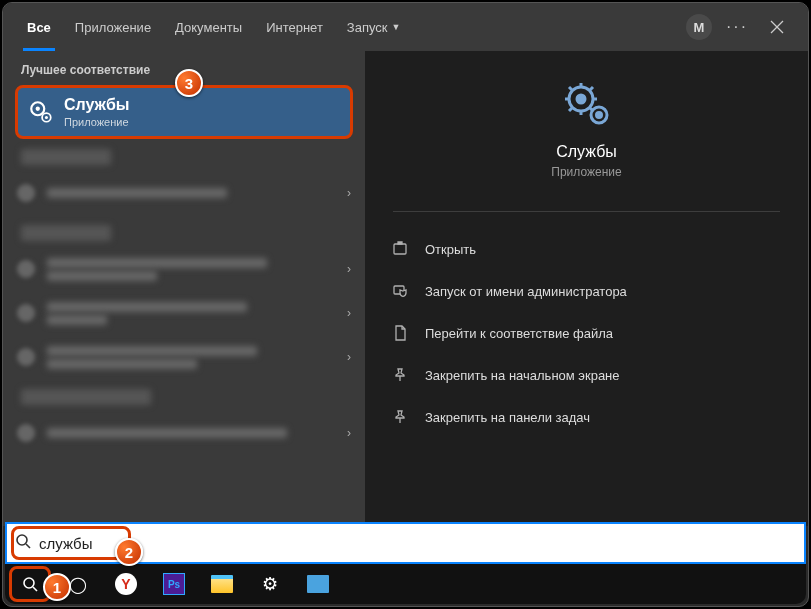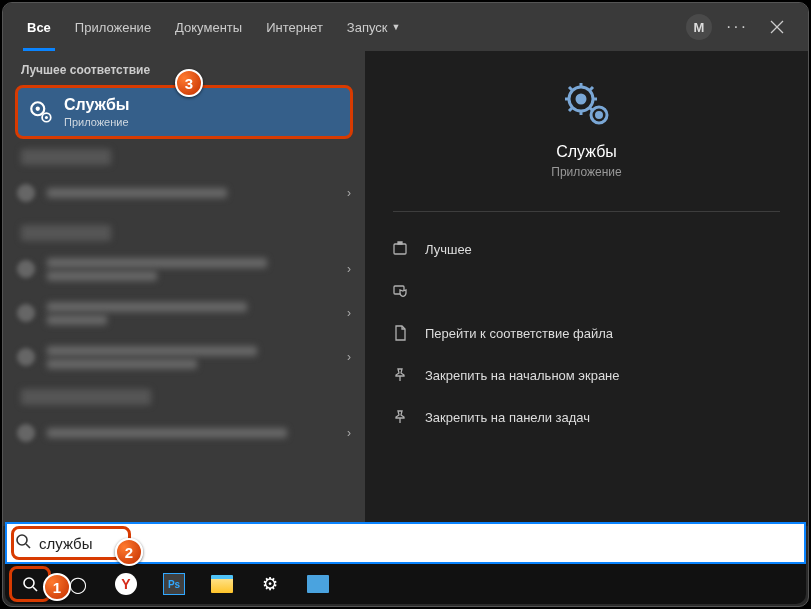--- a/index.html
+++ b/index.html
@@ -55,21 +55,21 @@
   .search-icon { color: #333; margin-right: 8px; }
   .search-input { border: none; outline: none; font-size: 15px; flex: 1; color: #222; background: transparent; }
 
   
   .taskbar { position: absolute; left: 2px; right: 2px; bottom: 2px; height: 40px; background: #111; display: flex; align-items: center; padding: 0 4px; gap: 6px; border-radius: 0 0 10px 10px;}
   .tb-btn { width: 42px; height: 34px; display: flex; align-items: center; justify-content: center; cursor: pointer; border-radius: 2px; position: relative;}
   .tb-search { border: 3px solid #d83b01; border-radius: 8px; height: 36px;}
   .tb-icon { font-size: 16px; color: #fff; }
   .yb { width: 22px; height: 22px; border-radius: 50%; background: #fff; display:flex;align-items:center;justify-content:center;}
   .yb span{ color:#d62c1a; font-weight:700; font-size:14px;}
-  .ps { width: 22px; height: 22px; background: #404040; border: 1px solid #31a8ff; color:#31a8ff; font-size:10px; font-weight:700; display:flex; align-items:center; justify-content:center;}
+  .ps { width: 22px; height: 22px; background: #4c1d95; border: 1px solid #31a8ff; color:#31a8ff; font-size:10px; font-weight:700; display:flex; align-items:center; justify-content:center;}
   .fe { width: 22px; height: 18px; background: linear-gradient(#ffe184,#ffc429); border-top: 4px solid #4fc3f7; border-radius: 1px;}
   .gear { color:#fff; font-size:18px;}
   .ctrl {width:22px;height:18px;background:#4aa3df;border-radius:1px;}
 
   
   .badge { position: absolute; width: 28px; height: 28px; border-radius: 50%; background: radial-gradient(circle at 30% 30%, #ff7a2f, #c32f00); border: 2px solid #fff; color: #fff; font-weight: 700; font-size: 15px; display: flex; align-items: center; justify-content: center; box-shadow: 0 1px 3px rgba(0,0,0,.6); z-index: 50; }
   .badge1 { left: 40px; bottom: 5px; }
   .badge2 { left: 112px; bottom: 40px; }
   .badge3 { left: 172px; top: 66px; }
 </style>
@@ -200,29 +200,30 @@
       </div>
       <div class="divider"></div>
       <div class="actions">
         <div class="action">
           <span class="aicon">
               <svg width="16" height="16" viewBox="0 0 16 16" fill="none" stroke="currentColor" stroke-width="1.3">
                 <rect x="2" y="3" width="12" height="10" rx="1"></rect>
                 <path d="M6 1h4v2H6z" fill="currentColor"></path>
               </svg>
             </span>
-          <span>Лучшее</span>
+          <span>Открыть</span>
         </div>
         <div class="action">
           <span class="aicon">
               <svg width="16" height="16" viewBox="0 0 16 16" fill="none" stroke="currentColor" stroke-width="1.3">
                 <rect x="2" y="3" width="10" height="8" rx="1"></rect>
                 <path d="M11 8l3-1v3c0 2-1.5 3-3 3.5C9.5 13 8 12 8 10V7l3 1z" fill="#1e1e1e"></path>
               </svg>
             </span>
+          <span>Запуск от имени администратора</span>
         </div>
         <div class="action">
           <span class="aicon">
               <svg width="16" height="16" viewBox="0 0 16 16" fill="none" stroke="currentColor" stroke-width="1.3">
                 <path d="M4 1h6l3 3v11H4z"></path>
                 <path d="M10 1v3h3"></path>
               </svg>
             </span>
           <span>Перейти к соответствие файла</span>
         </div>

